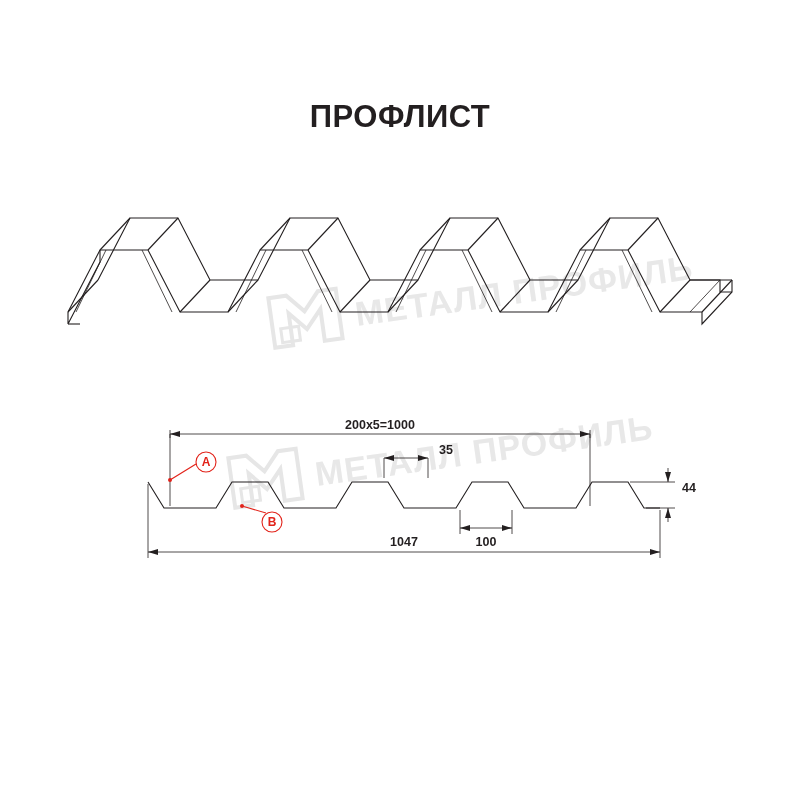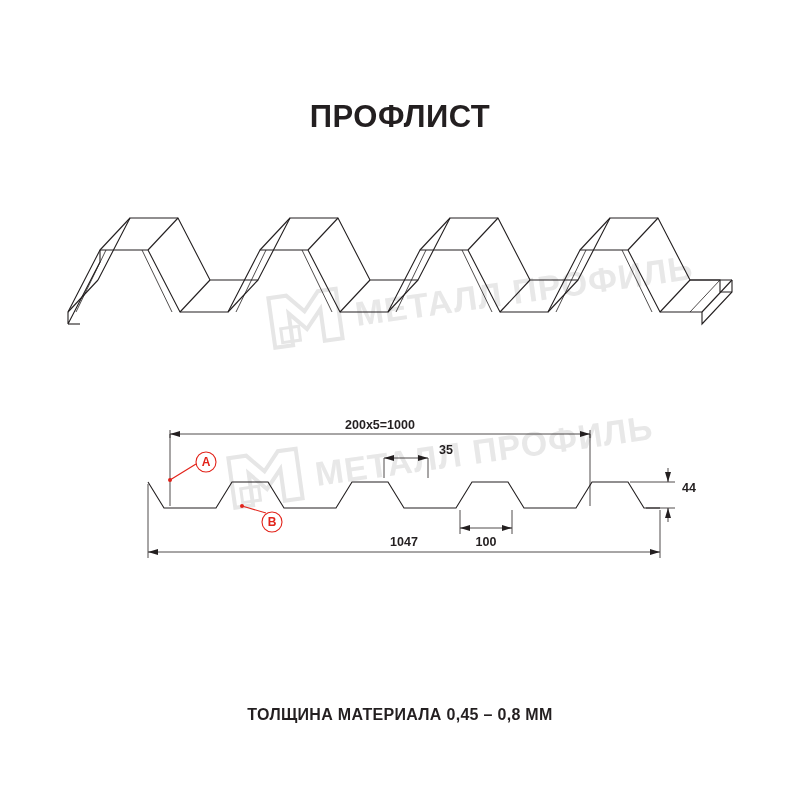--- a/index.html
+++ b/index.html
@@ -201,15 +201,14 @@
       <circle cx="40" cy="74" r="2" fill="#e2231a"></circle>
 
       <circle class="red" cx="142" cy="116" r="10"></circle>
       <text class="redtxt" x="142" y="120" text-anchor="middle">B</text>
       <path class="red" d="M136 107 L112 100"></path>
       <circle cx="112" cy="100" r="2" fill="#e2231a"></circle>
 
     </svg>
   </div>
 
-  <div class="footer">ТОЛЩИНА МАТЕРИАЛА 0,45 – 0,8 ММ</div>
 
 </div>
 
 </body></html>

